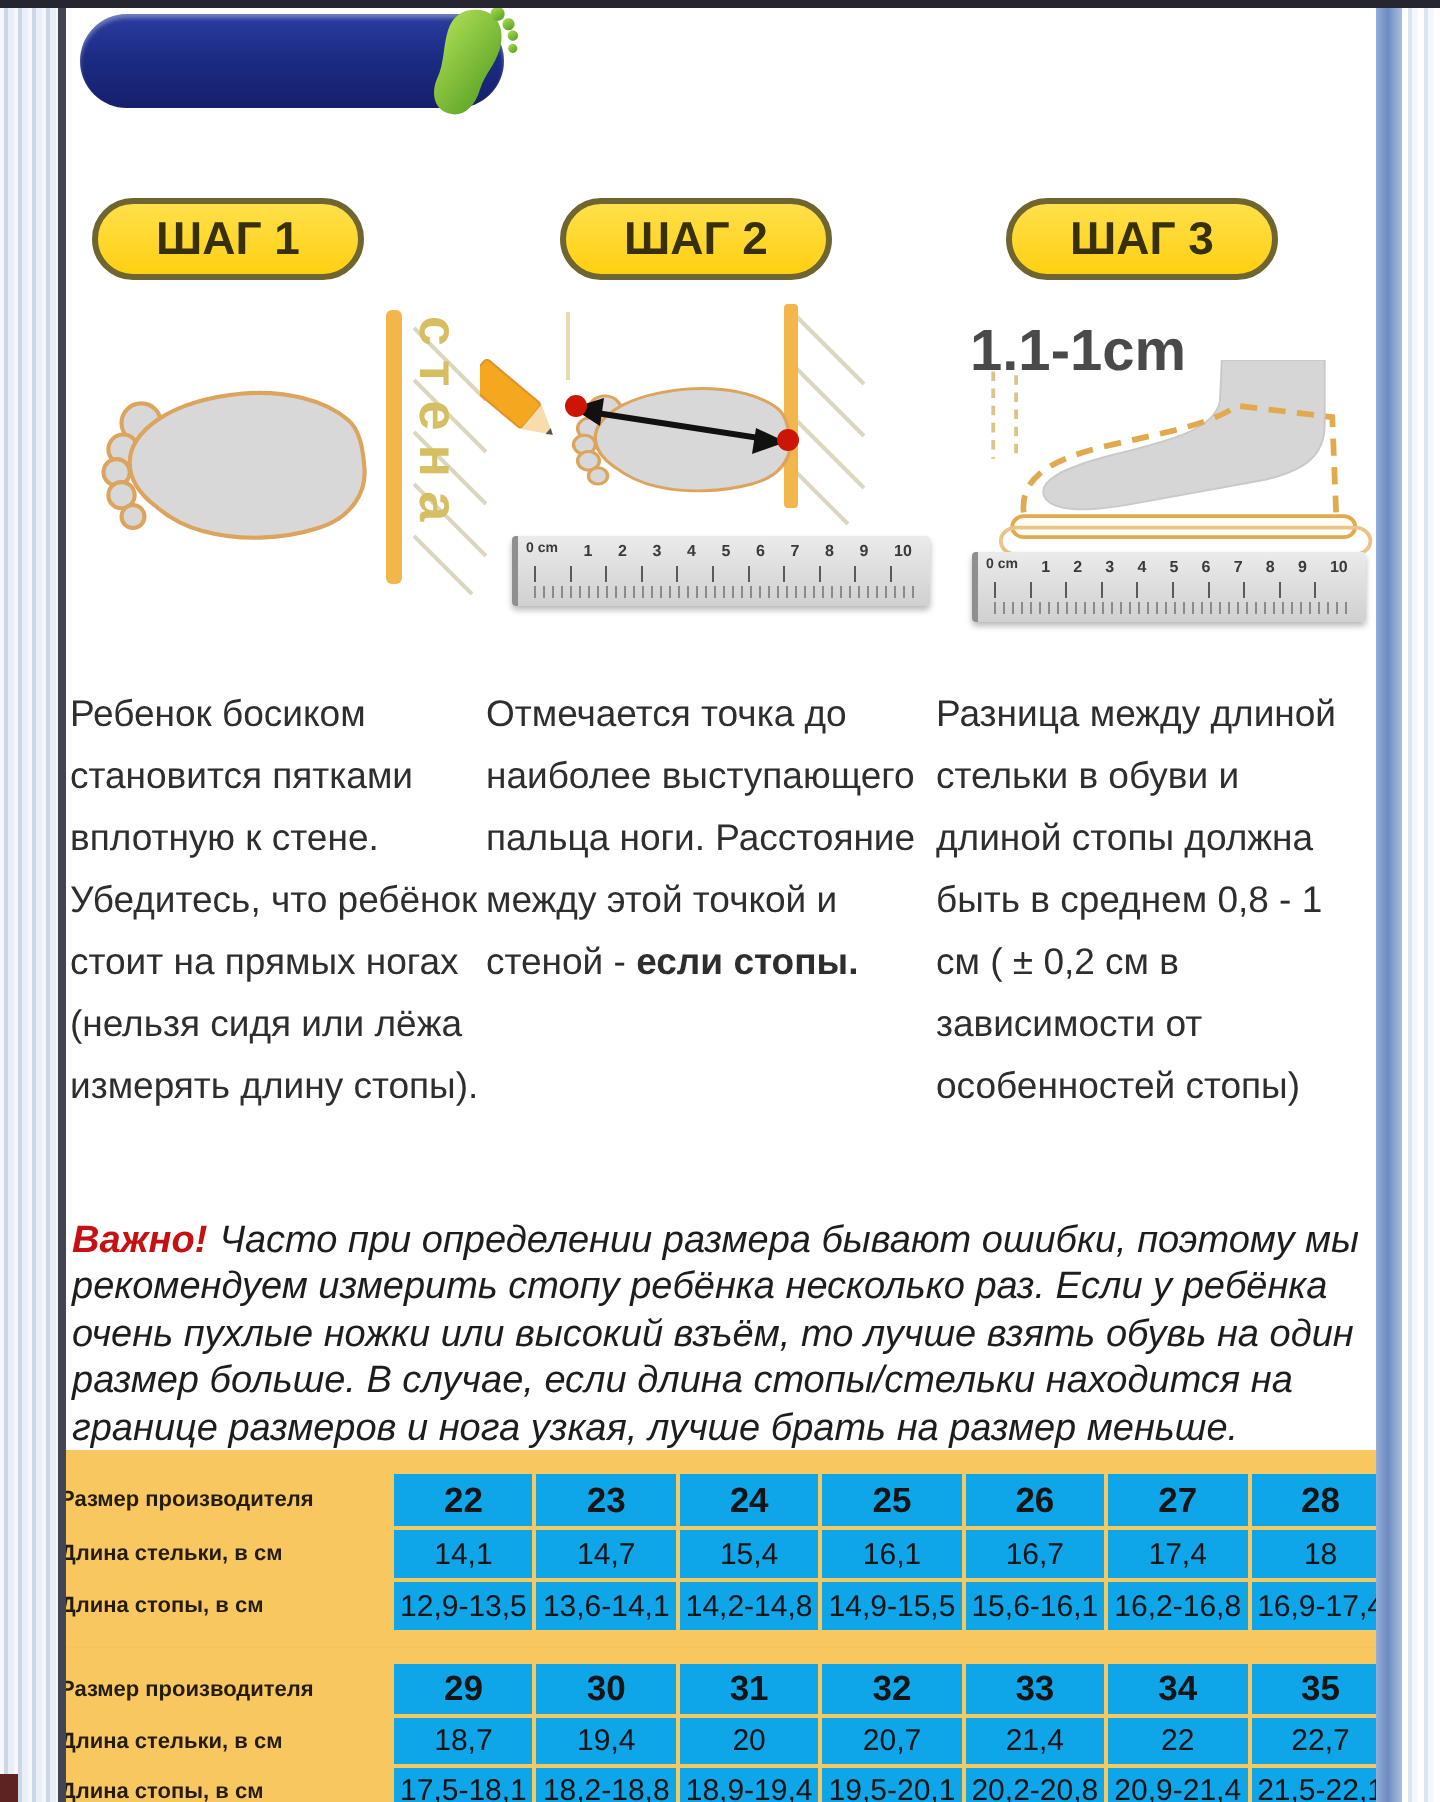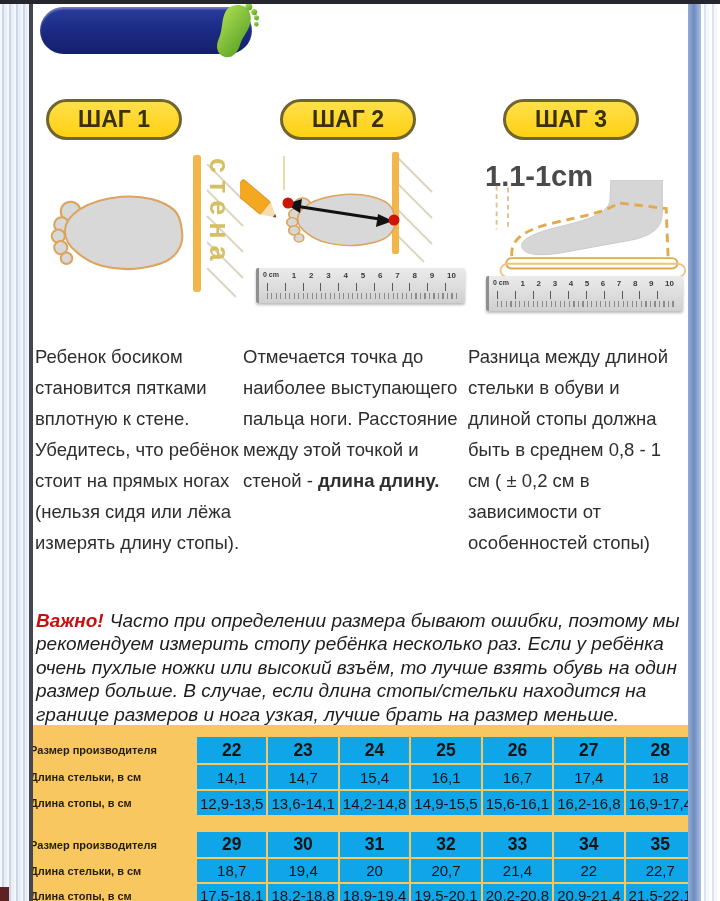--- a/index.html
+++ b/index.html
@@ -201,21 +201,21 @@
 Убедитесь, что ребёнок
 стоит на прямых ногах
 (нельзя сидя или лёжа
 измерять длину стопы).</span>
   </div>
   <div class="step-text st2">
     <span>Отмечается точка до
 наиболее выступающего
 пальца ноги. Расстояние
 между этой точкой и
-стеной - </span><b>длина длину.</b>
+стеной - </span><b>если стопы.</b>
   </div>
   <div class="step-text st3">
     <span>Разница между длиной
 стельки в обуви и
 длиной стопы должна
 быть в среднем 0,8 - 1
 см ( ± 0,2 см в
 зависимости от
 особенностей стопы)</span>
   </div>

